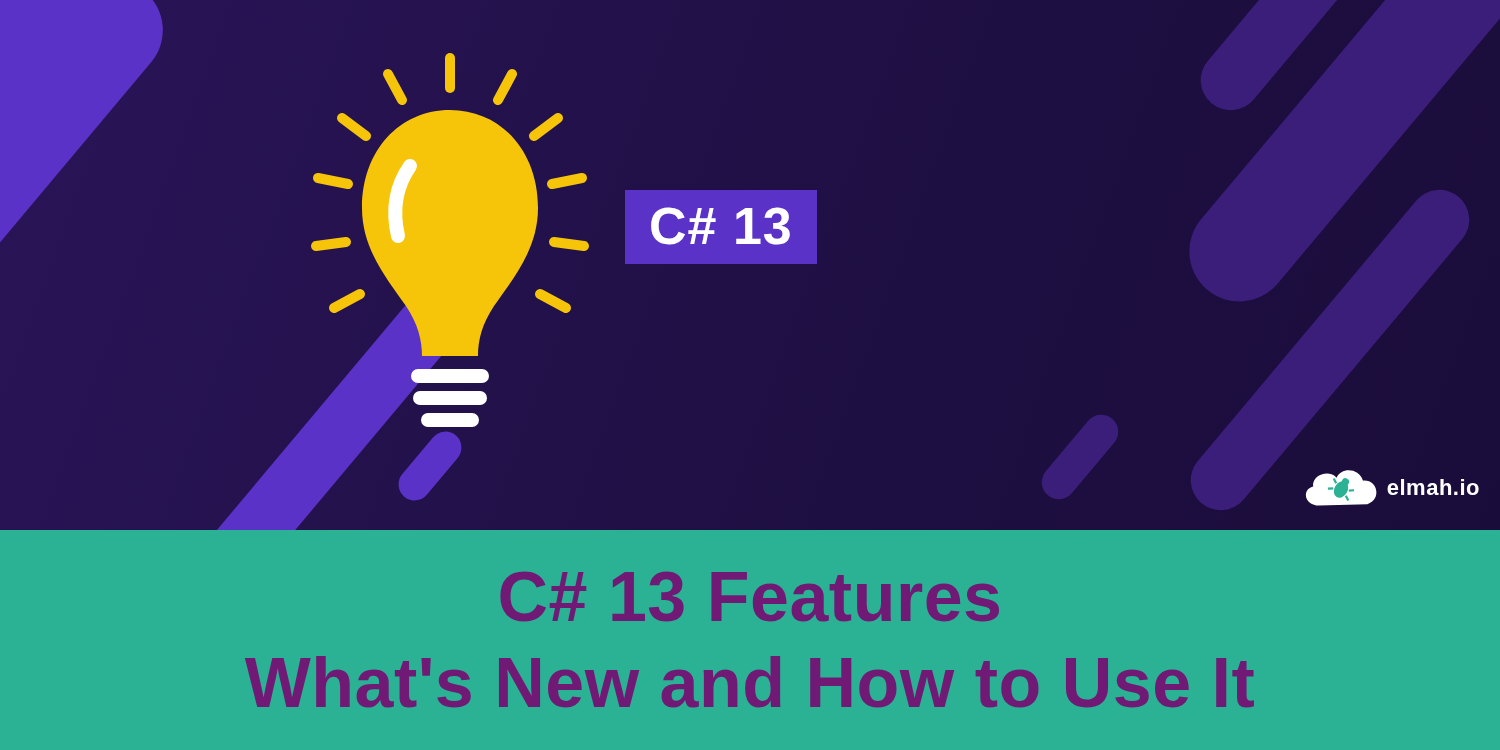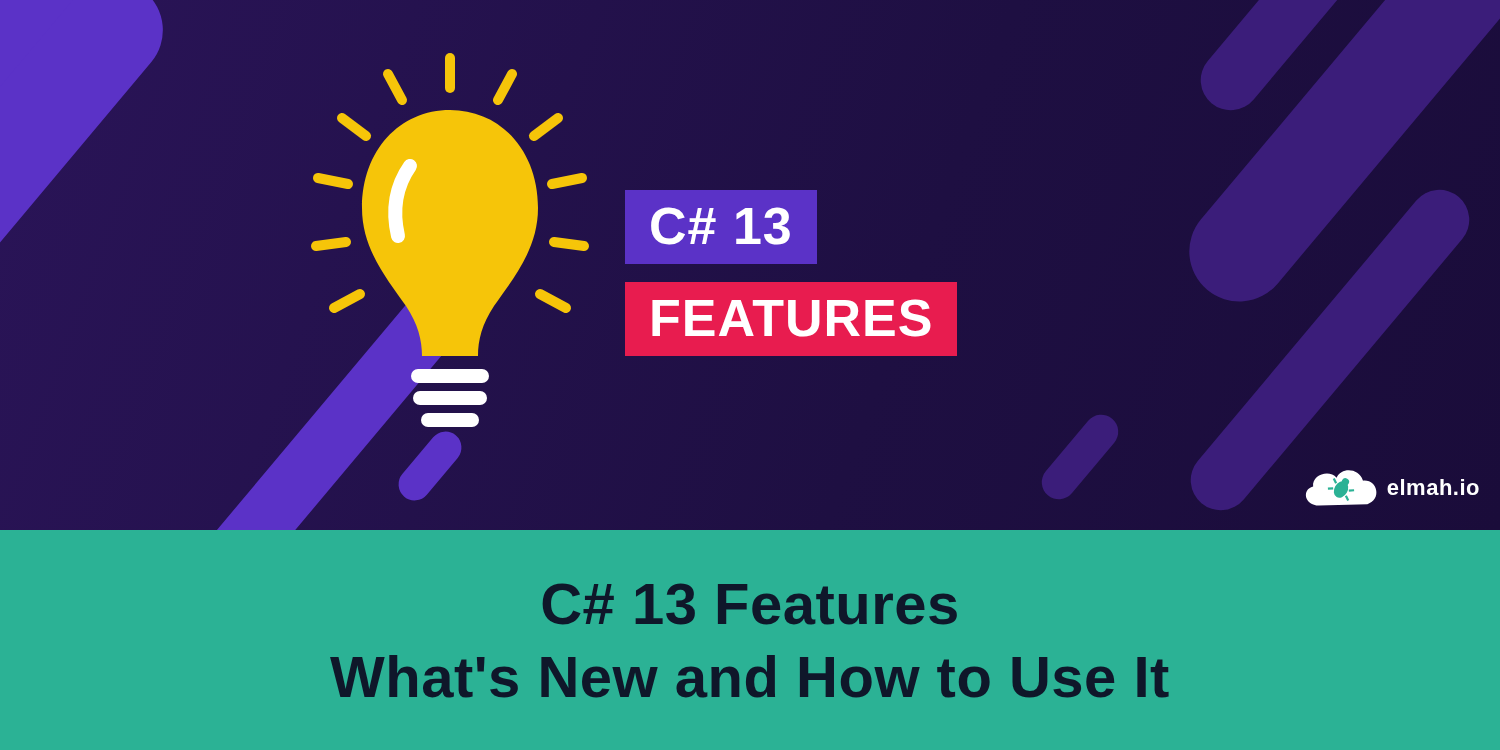--- a/index.html
+++ b/index.html
@@ -39,21 +39,21 @@
     width: 280px;
     height: 420px;
   }
   .bulb-svg { width: 100%; height: 100%; }
 
   .badges {
     position: absolute;
     left: 625px;
     top: 190px;
     display: flex;
-    flex-direction: column;
+    flex-direction: row;
     gap: 18px;
   }
   .badge {
     display: inline-block;
     padding: 10px 24px 12px 24px;
     font-weight: 800;
     font-size: 52px;
     letter-spacing: 1px;
     line-height: 1;
     color: #fff;
@@ -83,23 +83,23 @@
     width: 1500px;
     height: 220px;
     background: #2bb295;
     display: flex;
     flex-direction: column;
     align-items: center;
     justify-content: center;
     gap: 6px;
   }
   .footer-line {
-    color: #0f172a;
+    color: #701a75;
     font-weight: 800;
-    font-size: 58px;
+    font-size: 70px;
     letter-spacing: 0.5px;
   }
 </style>
 </head>
 <body>
 
 <div class="hero">
   <div class="stripe purple s1"></div>
   <div class="stripe purple s2"></div>
   <div class="stripe purple s3"></div>
@@ -140,21 +140,20 @@
       <g stroke="#ffffff" stroke-width="14" stroke-linecap="round">
         <line x1="108" y1="326" x2="172" y2="326"></line>
         <line x1="110" y1="348" x2="170" y2="348"></line>
         <line x1="118" y1="370" x2="162" y2="370"></line>
       </g>
     </svg>
   </div>
 
   <div class="badges">
     <span class="badge purple-badge">C# 13</span>
-    <span class="badge red-badge">FEATURES</span>
   </div>
 
   <div class="logo-wrap">
     <svg class="cloud-svg" viewBox="0 0 120 76">
       <path d="M30 62 C 10 62, 6 40, 22 36 C 20 20, 44 12, 54 24 C 60 10, 84 10, 90 28 C 110 26, 116 54, 96 60 L 30 62 Z" fill="#ffffff"></path>
       <g transform="translate(60,40) rotate(30)">
         <ellipse cx="0" cy="0" rx="9" ry="12" fill="#2bb295"></ellipse>
         <circle cx="0" cy="-12" r="5" fill="#2bb295"></circle>
         <line x1="-10" y1="-4" x2="-16" y2="-8" stroke="#2bb295" stroke-width="3"></line>
         <line x1="10" y1="-4" x2="16" y2="-8" stroke="#2bb295" stroke-width="3"></line>

